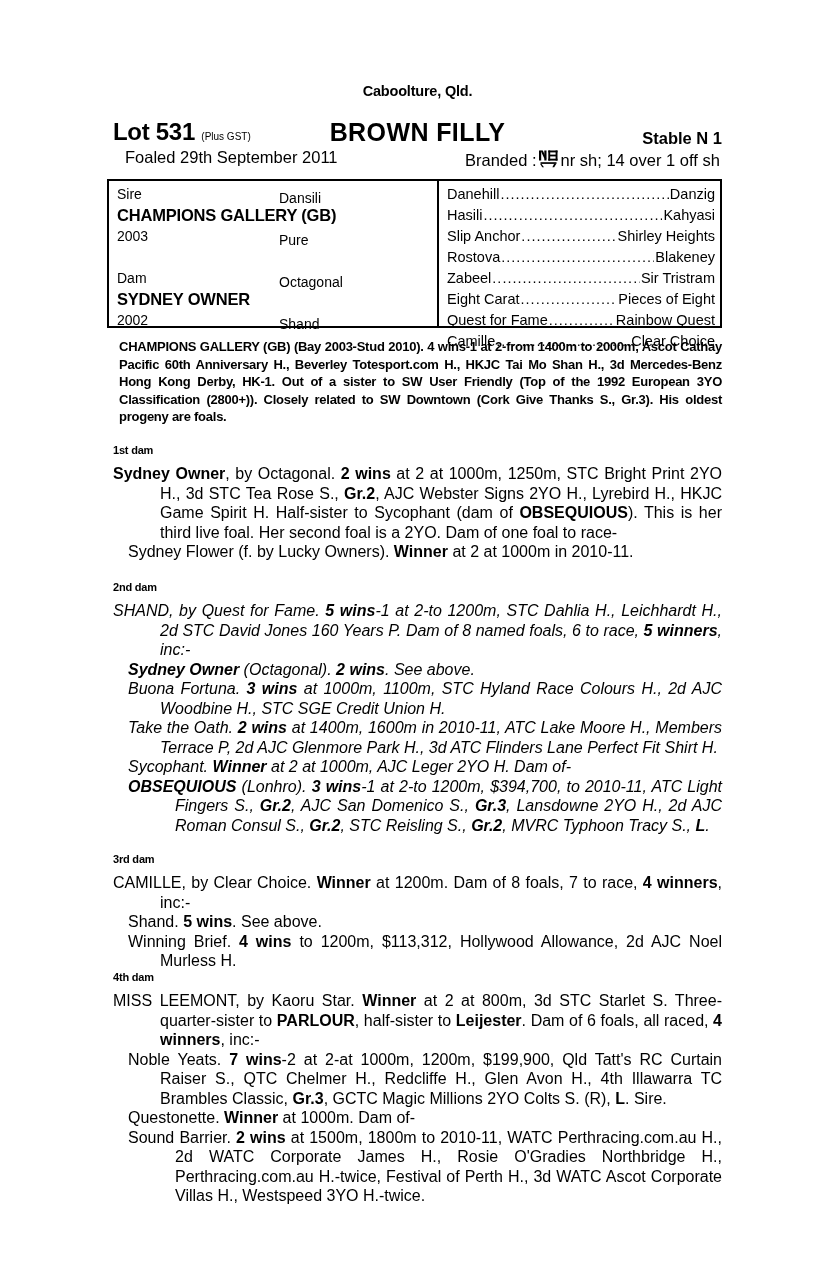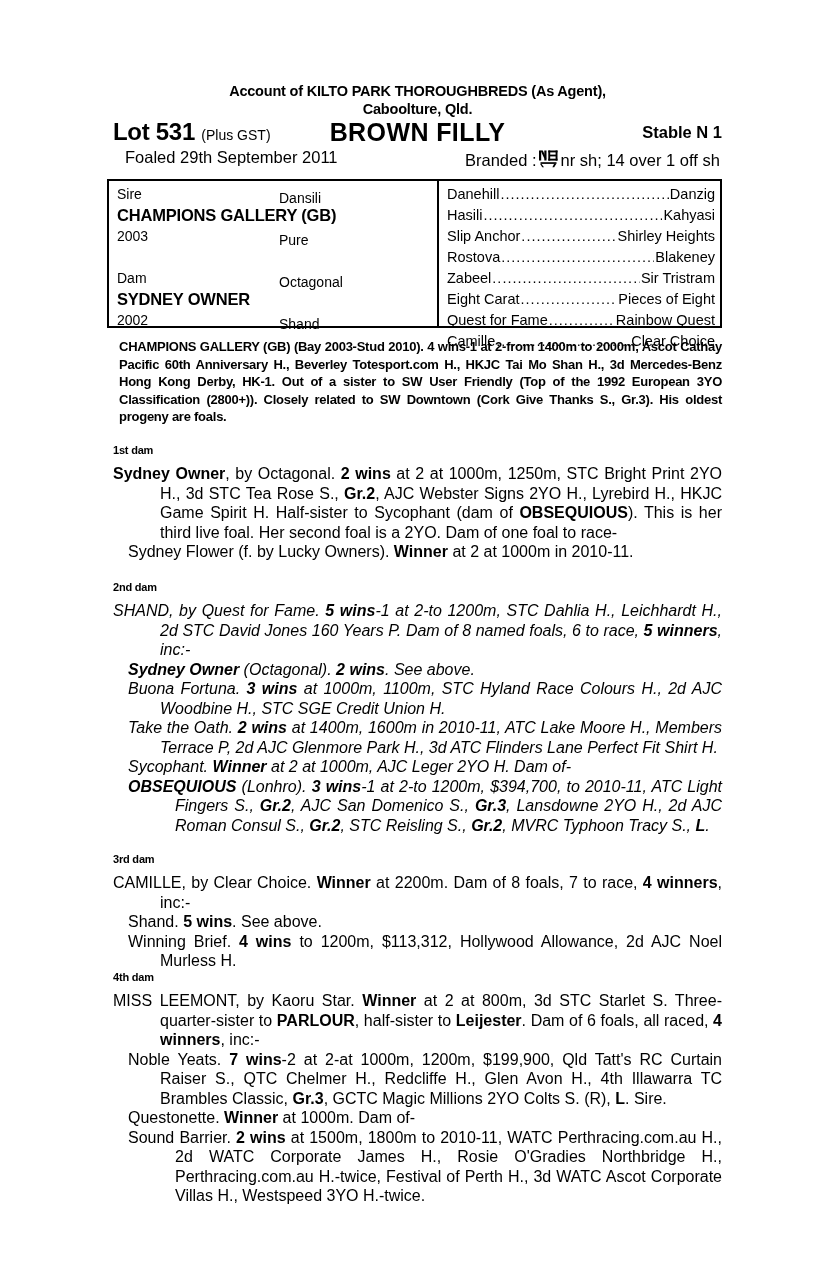--- a/index.html
+++ b/index.html
@@ -46,37 +46,37 @@
     position: absolute;
     left: 0;
     top: 0;
     font-weight: bold;
     font-size: 24px;
     letter-spacing: -0.3px;
     white-space: nowrap;
   }
   .lot-gst {
     font-weight: normal;
-    font-size: 14px;
+    font-size: 10px;
     letter-spacing: 0;
   }
   .colour-sex {
     position: absolute;
     left: 0;
     top: 0;
     width: 609px;
     text-align: center;
     font-weight: bold;
     font-size: 25px;
     letter-spacing: 0.4px;
   }
   .stable {
     position: absolute;
     right: 0;
-    top: 5px;
+    top: 11px;
     font-weight: bold;
     font-size: 16.5px;
     white-space: nowrap;
   }
 
   .foaled-row {
     position: absolute;
     left: 125px;
     top: 148px;
     width: 609px;
@@ -225,21 +225,20 @@
   
   .blk { text-align-last: left; }
   .sire-summary { text-align-last: left; }
 </style>
 </head>
 <body>
 
 <div class="page">
 
   <div class="account-block">
-    <div>Account of KILTO PARK THOROUGHBREDS (As Agent),</div>
     <div>Caboolture, Qld.</div>
   </div>
 
   <div class="lot-row">
     <div class="lot-label"><span>Lot 531</span> <span class="lot-gst">(Plus GST)</span></div>
     <div class="colour-sex">BROWN FILLY</div>
     <div class="stable">Stable N 1</div>
   </div>
 
   <div class="foaled-row">
@@ -352,21 +351,21 @@
       <div class="blk" style="top: 601px; font-style: italic;">
         <div class="hang0"><span>SHAND, by Quest for Fame. </span><b>5 wins</b><span>-1 at 2-to 1200m, STC Dahlia H., Leichhardt H., 2d STC David Jones 160 Years P. Dam of 8 named foals, 6 to race, </span><b>5 winners</b><span>, inc:-</span></div>
         <div class="hang1"><b>Sydney Owner</b><span> (Octagonal). </span><b>2 wins</b><span>. See above.</span></div>
         <div class="hang1"><span>Buona Fortuna. </span><b>3 wins</b><span> at 1000m, 1100m, STC Hyland Race Colours H., 2d AJC Woodbine H., STC SGE Credit Union H.</span></div>
         <div class="hang1"><span>Take the Oath. </span><b>2 wins</b><span> at 1400m, 1600m in 2010-11, ATC Lake Moore H., Members Terrace P, 2d AJC Glenmore Park H., 3d ATC Flinders Lane Perfect Fit Shirt H.</span></div>
         <div class="hang1"><span>Sycophant. </span><b>Winner</b><span> at 2 at 1000m, AJC Leger 2YO H. Dam of-</span></div>
         <div class="hang2"><b>OBSEQUIOUS</b><span> (Lonhro). </span><b>3 wins</b><span>-1 at 2-to 1200m, $394,700, to 2010-11, ATC Light Fingers S., </span><b>Gr.2</b><span>, AJC San Domenico S., </span><b>Gr.3</b><span>, Lansdowne 2YO H., 2d AJC Roman Consul S., </span><b>Gr.2</b><span>, STC Reisling S., </span><b>Gr.2</b><span>, MVRC Typhoon Tracy S., </span><b>L</b><span>.</span></div>
       </div>
       <div class="dam-head" style="top: 853px;">3rd dam</div>
       <div class="blk" style="top: 873px;">
-        <div class="hang0"><span>CAMILLE, by Clear Choice. </span><b>Winner</b><span> at 2200m. Dam of 8 foals, 7 to race, </span><b>4 winners</b><span>, inc:-</span></div>
+        <div class="hang0"><span>CAMILLE, by Clear Choice. </span><b>Winner</b><span> at 1200m. Dam of 8 foals, 7 to race, </span><b>4 winners</b><span>, inc:-</span></div>
         <div class="hang1"><span>Shand. </span><b>5 wins</b><span>. See above.</span></div>
         <div class="hang1"><span>Winning Brief. </span><b>4 wins</b><span> to 1200m, $113,312, Hollywood Allowance, 2d AJC Noel Murless H.</span></div>
       </div>
       <div class="dam-head" style="top: 971px;">4th dam</div>
       <div class="blk" style="top: 991px;">
         <div class="hang0"><span>MISS LEEMONT, by Kaoru Star. </span><b>Winner</b><span> at 2 at 800m, 3d STC Starlet S. Three-quarter-sister to </span><b>PARLOUR</b><span>, half-sister to </span><b>Leijester</b><span>. Dam of 6 foals, all raced, </span><b>4 winners</b><span>, inc:-</span></div>
         <div class="hang1"><span>Noble Yeats. </span><b>7 wins</b><span>-2 at 2-at 1000m, 1200m, $199,900, Qld Tatt's RC Curtain Raiser S., QTC Chelmer H., Redcliffe H., Glen Avon H., 4th Illawarra TC Brambles Classic, </span><b>Gr.3</b><span>, GCTC Magic Millions 2YO Colts S. (R), </span><b>L</b><span>. Sire.</span></div>
         <div class="hang1"><span>Questonette. </span><b>Winner</b><span> at 1000m. Dam of-</span></div>
         <div class="hang2"><span>Sound Barrier. </span><b>2 wins</b><span> at 1500m, 1800m to 2010-11, WATC Perthracing.com.au H., 2d WATC Corporate James H., Rosie O'Gradies Northbridge H., Perthracing.com.au H.-twice, Festival of Perth H., 3d WATC Ascot Corporate Villas H., Westspeed 3YO H.-twice.</span></div>
       </div>

